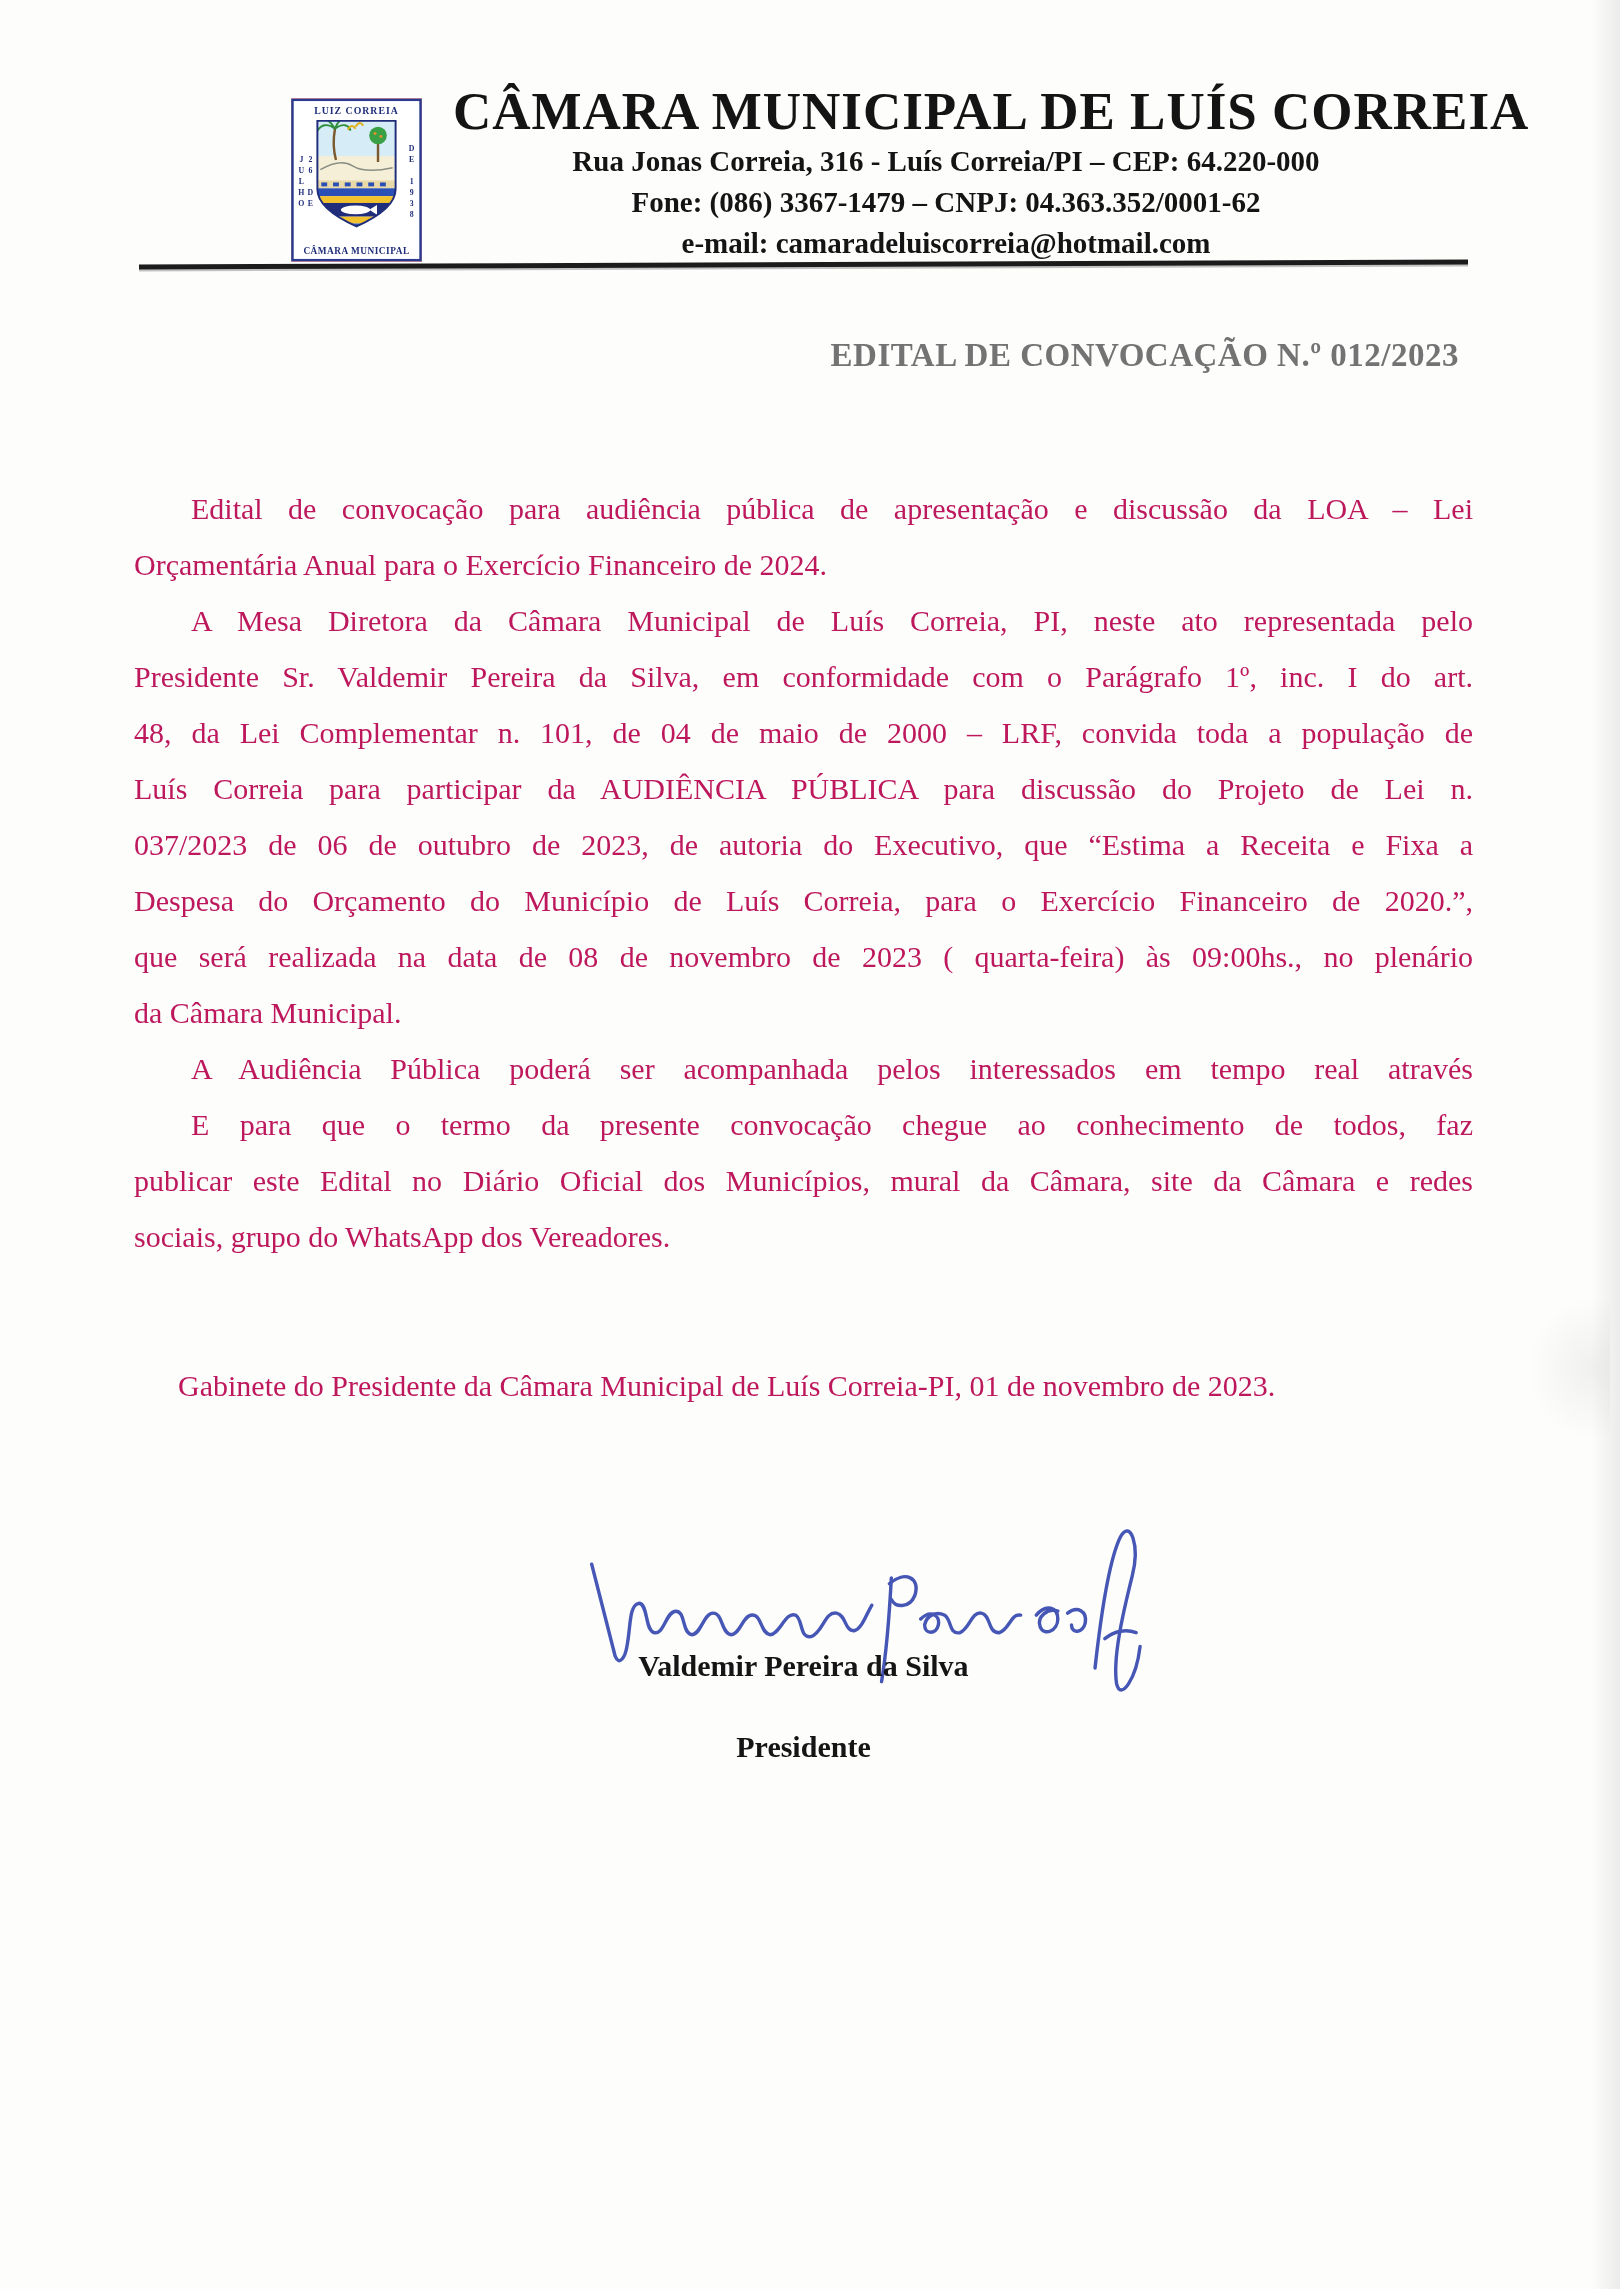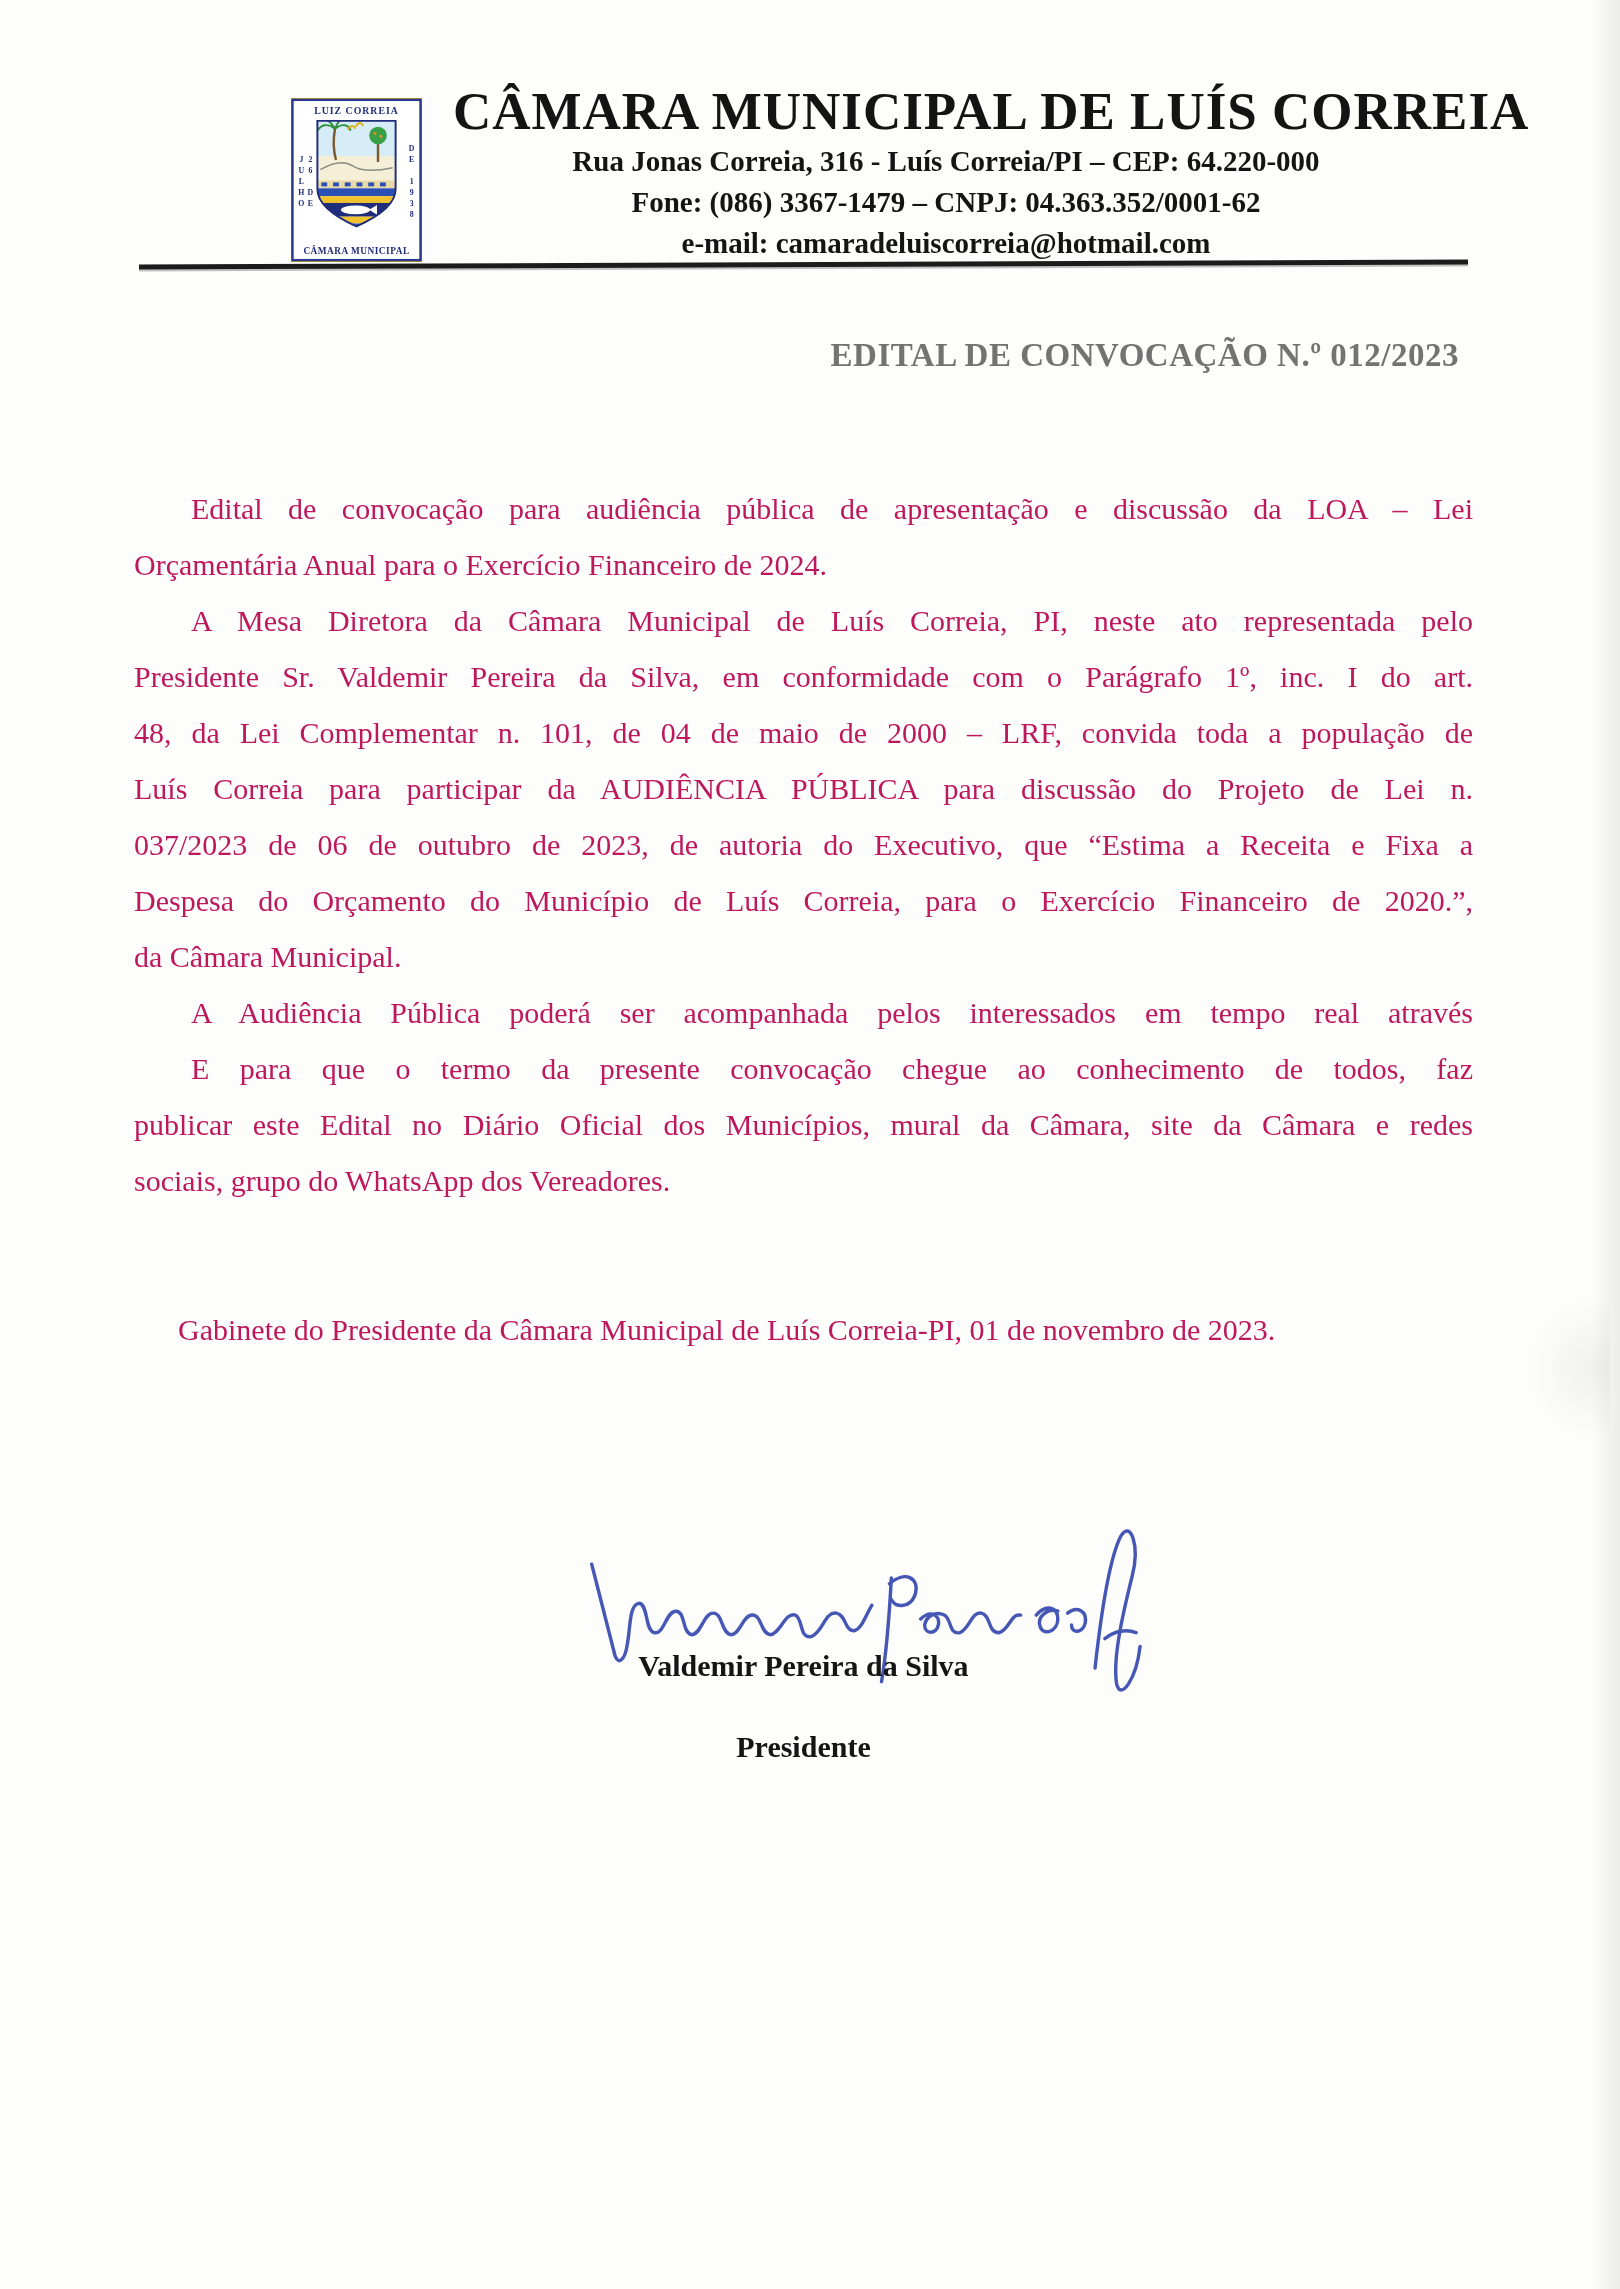--- a/index.html
+++ b/index.html
@@ -16,21 +16,21 @@
   }
   .bottom-smudge{
     position:absolute; right:9.8px; bottom:843px; width:88px; height:157px;
     background:radial-gradient(ellipse at 80% 50%, rgba(0,0,0,0.05), rgba(0,0,0,0) 65%);
     pointer-events:none;
   }
 
   
   .crest {
     position:absolute; left:291px; top:98px; width:131px; height:164px;
-    background:#eab308;
+    background:#fca5a5;
   }
   .crest svg { position:absolute; left:0; top:0; }
   .crest-top {
     position:absolute; top:6.9px; left:0; width:100%; text-align:center;
     font-size:9.8px; font-weight:bold; color:#1f2d7a; letter-spacing:1px;
   }
   .crest-bottom {
     position:absolute; bottom:5.9px; left:0; width:100%; text-align:center;
     font-size:9.3px; font-weight:bold; color:#1f2d7a; letter-spacing:0.5px;
   }
@@ -151,20 +151,21 @@
       <div class="ln j indent">Edital de convocação para audiência pública de apresentação e discussão da LOA – Lei</div>
       <div class="ln">Orçamentária Anual para o Exercício Financeiro de 2024.</div>
     </div>
     <div>
       <div class="ln j indent">A Mesa Diretora da Câmara Municipal de Luís Correia, PI, neste ato representada pelo</div>
       <div class="ln j">Presidente Sr. Valdemir Pereira da Silva, em conformidade com o Parágrafo 1º, inc. I do art.</div>
       <div class="ln j">48, da Lei Complementar n. 101, de 04 de maio de 2000 – LRF, convida toda a população de</div>
       <div class="ln j">Luís Correia para participar da AUDIÊNCIA PÚBLICA para discussão do Projeto de Lei n.</div>
       <div class="ln j">037/2023 de 06 de outubro de 2023, de autoria do Executivo, que “Estima a Receita e Fixa a</div>
       <div class="ln j">Despesa do Orçamento do Município de Luís Correia, para o Exercício Financeiro de 2020.”,</div>
+      <div class="ln j">que será realizada na data de 08 de novembro de 2023 ( quarta-feira) às 09:00hs., no plenário</div>
       <div class="ln">da Câmara Municipal.</div>
     </div>
     <div>
       <div class="ln j indent">A Audiência Pública poderá ser acompanhada pelos interessados em tempo real através</div>
     </div>
     <div>
       <div class="ln j indent">E para que o termo da presente convocação chegue ao conhecimento de todos, faz</div>
       <div class="ln j">publicar este Edital no Diário Oficial dos Municípios, mural da Câmara, site da Câmara e redes</div>
       <div class="ln">sociais, grupo do WhatsApp dos Vereadores.</div>
     </div>

